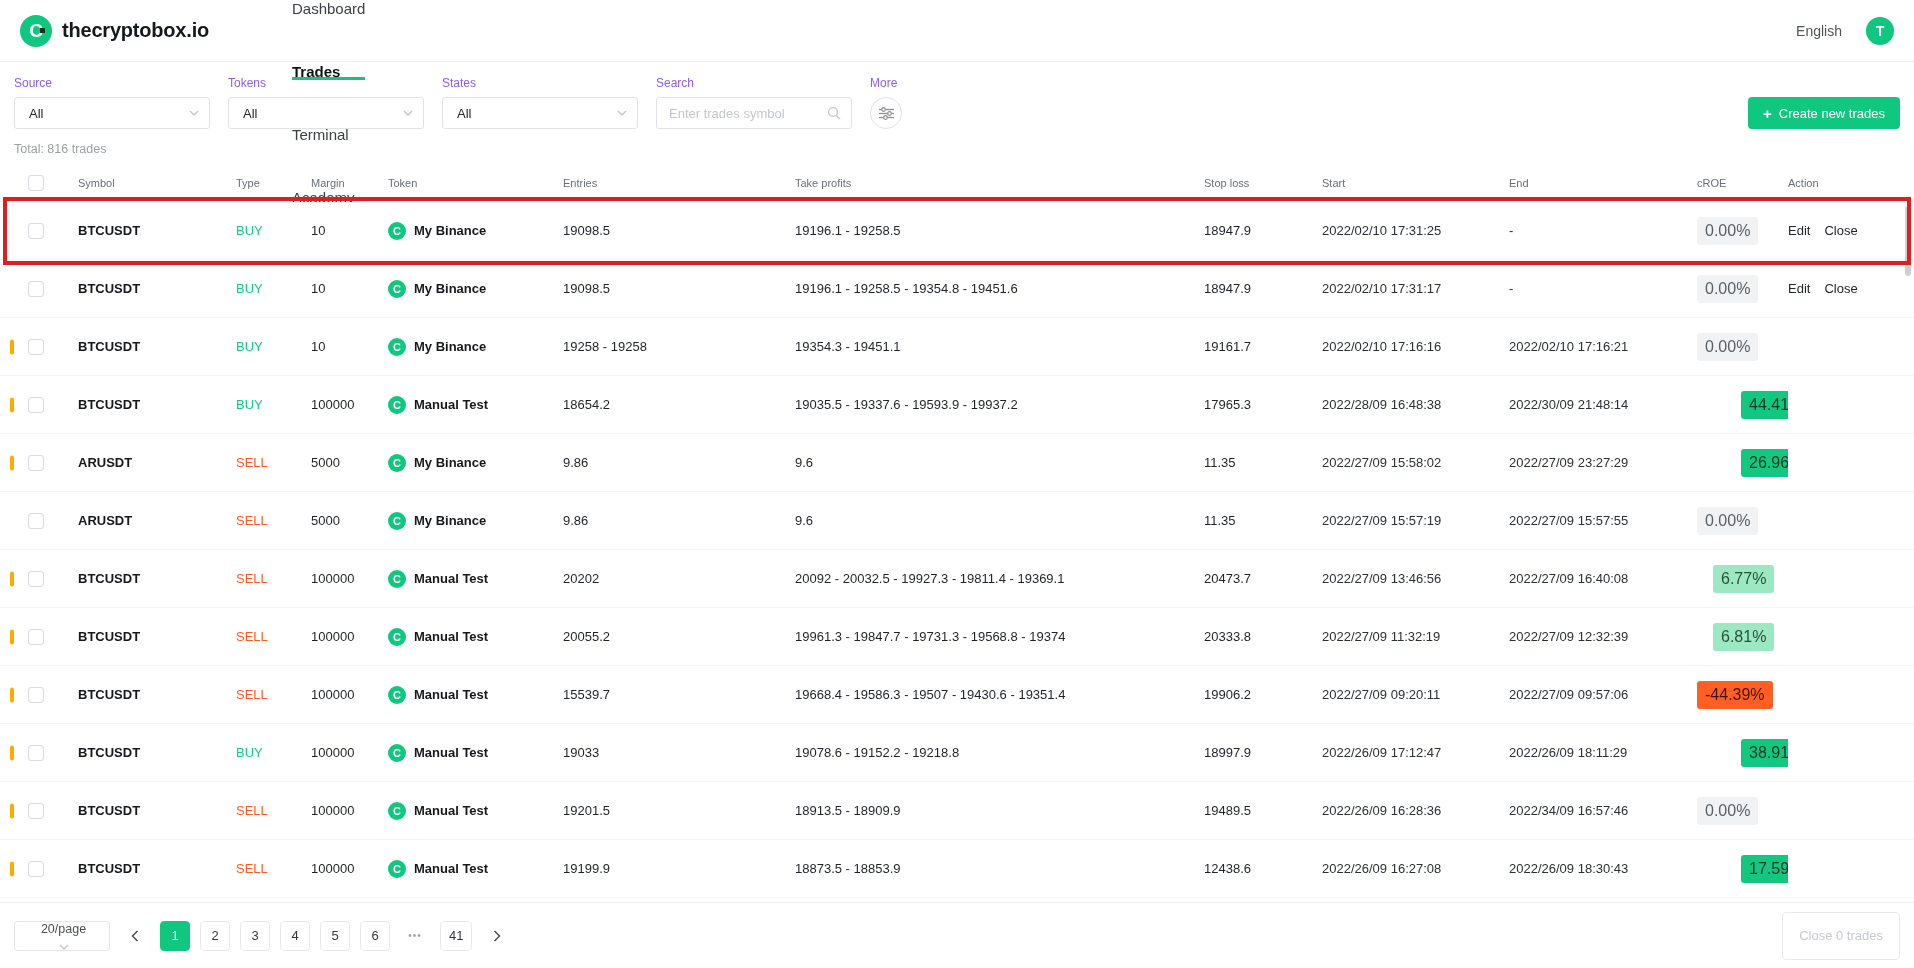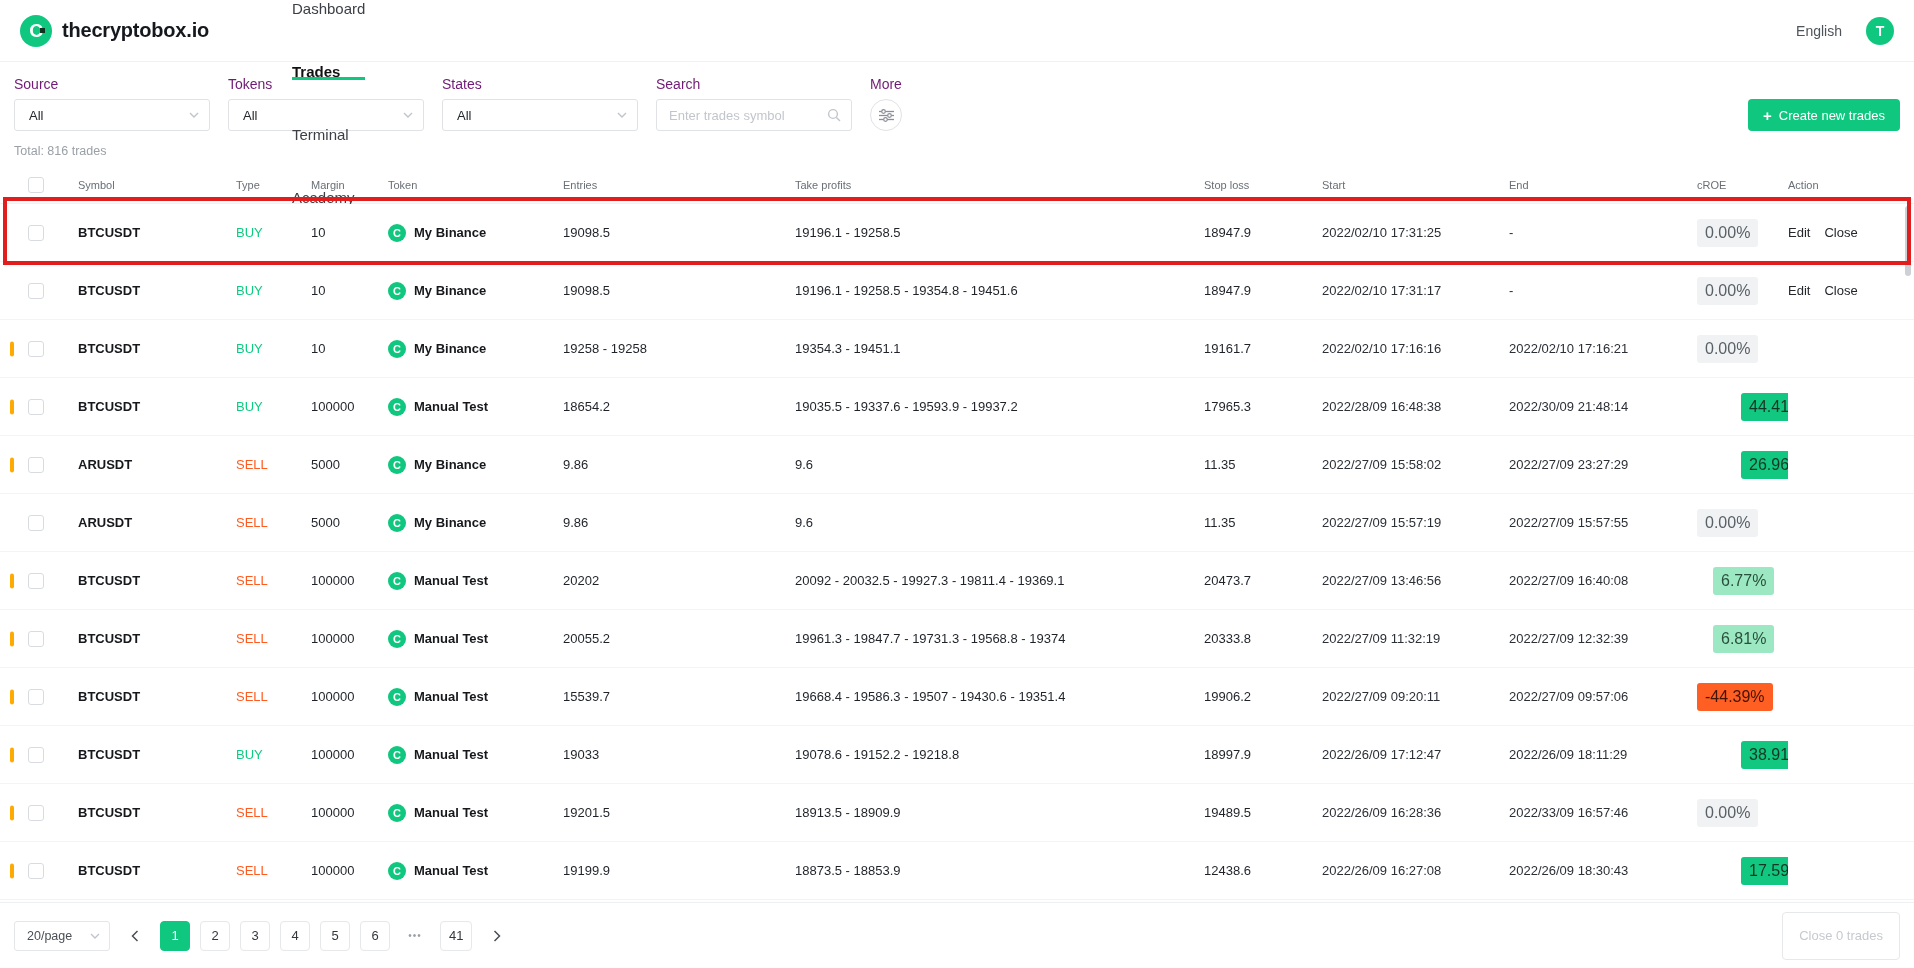--- a/index.html
+++ b/index.html
@@ -21,21 +21,21 @@
   .nav-item.active { color:#111; font-weight:600; }
   .nav-item.active::after { content:""; position:absolute; bottom:0; left:0; right:0; height:3px; background:var(--accent,#10c77f); }
   .topbar-right { margin-left:auto; display:flex; align-items:center; gap:24px; }
   .lang { font-size:14px; color:#4f545b; cursor:pointer; }
   .avatar { width:28px; height:28px; border-radius:50%; background:var(--accent,#10c77f); color:#fff;
             display:flex; align-items:center; justify-content:center; font-size:14px; font-weight:700; cursor:pointer; }
 
   
   .filters { display:flex; align-items:flex-end; padding:14px 14px 0 14px; }
   .fgroup { display:flex; flex-direction:column; gap:7px; margin-right:18px; }
-  .flabel { font-size:14px; color:#701a75; }
+  .flabel { font-size:12px; color:#8b5cf6; }
   .select { width:196px; height:32px; border:1px solid #e0e2e6; border-radius:3px; background:#fff;
             display:flex; align-items:center; justify-content:space-between; padding:0 10px 0 14px;
             font-size:13px; color:#24272c; cursor:pointer; }
   .search-box { width:196px; height:32px; border:1px solid #e0e2e6; border-radius:3px; background:#fff;
                 display:flex; align-items:center; padding:0 10px 0 12px; }
   .search-box input { border:none; outline:none; flex:1; font-size:13px; color:#333; font-family:"Liberation Sans",sans-serif; min-width:0; }
   .search-box input::placeholder { color:#c2c6cc; }
   .more-btn { width:32px; height:32px; border:1px solid #e0e2e6; border-radius:50%; background:#fff;
               display:flex; align-items:center; justify-content:center; cursor:pointer; }
   .create-wrap { margin-left:auto; }
@@ -68,21 +68,21 @@
   .b-green      { background:var(--badge-green,#12c77f); color:#143626;margin-left:44px; }
   .b-lightgreen { background:var(--badge-lightgreen,#9ce8c3); color:#29503c;margin-left:16px; }
   .b-orange     { background:var(--badge-orange,#ff5f23); color:#401505; }
   .actions { display:flex; gap:14px; }
   .alink { color:#24272c; cursor:pointer; }
 
   
   .pagination { position:absolute; left:0; right:0; bottom:0; height:66px; border-top:1px solid #eef0f2;
                 display:flex; align-items:center; padding:0 14px; gap:10px; background:#fff; }
   .psize { width:96px; height:30px; border:1px solid #e4e6e9; border-radius:3px; display:flex; align-items:center;
-           justify-content:space-between; padding:0 9px 0 12px; font-size:12.5px; color:#4a4f55; cursor:pointer; }
+           justify-content:space-between; padding:0 9px 0 12px; font-size:12.5px; color:#4a4f55; cursor:pointer;flex-direction:column; }
   .page-btn { min-width:30px; height:30px; border:1px solid #e7e8ea; border-radius:4px; background:#fff;
               display:flex; align-items:center; justify-content:center; font-size:13px; color:#34383d;
               cursor:pointer; padding:0 8px; }
   .page-btn.active { background:var(--accent,#10c77f); border-color:var(--accent,#10c77f); color:#fff; }
   .page-btn.ellipsis { border:none; color:#9aa0a6; font-size:10px; letter-spacing:1px; }
   .arrow-btn { width:30px; height:30px; display:flex; align-items:center; justify-content:center; cursor:pointer; }
   .pages { display:flex; gap:10px; align-items:center; }
   .close-trades { margin-left:auto; height:48px; padding:0 16px; border:1px solid #e7e8ea; border-radius:4px;
                   background:#fff; color:#c6cacf; font-size:13px; cursor:default; font-family:"Liberation Sans",sans-serif; }
 
@@ -404,21 +404,21 @@
       <div class="cell type sell">SELL</div>
       <div class="cell">100000</div>
       <div class="cell token">
         <span class="token-ic">C</span>
         <span>Manual Test</span>
       </div>
       <div class="cell"><span class="u">19201.5</span></div>
       <div class="cell"><span class="u">18913.5</span> - <span class="u">18909.9</span></div>
       <div class="cell"><span class="u">19489.5</span></div>
       <div class="cell dt">2022/26/09 16:28:36</div>
-      <div class="cell dt">2022/33/09 16:57:46</div>
+      <div class="cell dt">2022/34/09 16:57:46</div>
       <div class="cell"><span class="badge b-gray">0.00%</span></div>
       <div class="cell actions"></div>
     </div>
     <div class="trow grid">
       <div class="cell cell-check">
         <span class="flag"></span>
         <span class="checkbox"></span>
       </div>
       <div class="cell sym">BTCUSDT</div>
       <div class="cell type sell">SELL</div>

